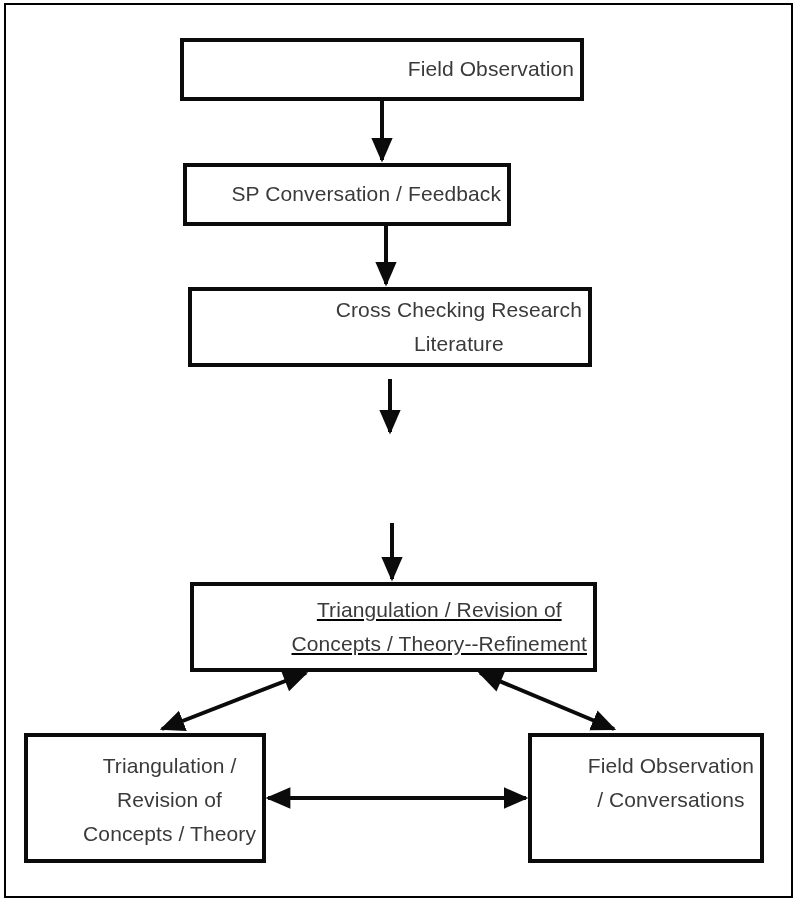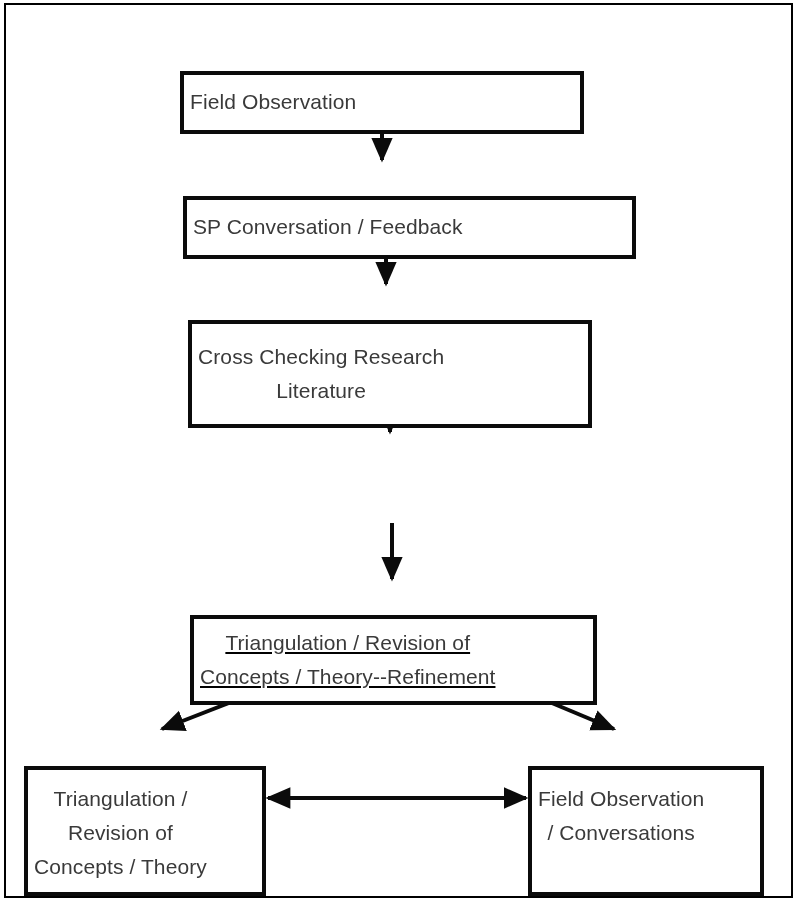--- a/index.html
+++ b/index.html
@@ -37,42 +37,41 @@
     height: 908px;
     pointer-events: none;
   }
   .flow-box {
     position: absolute;
     box-sizing: border-box;
     background: #ffffff;
     border: 4px solid #0b0b0b;
     display: flex;
     align-items: center;
-    justify-content: flex-start;
+    justify-content: flex-end;
     text-align: center;
-    margin-top: 33px;
   }
   .flow-box .box-label {
     color: #3a3a3a;
     font-size: 21px;
     line-height: 1.62;
     letter-spacing: 0.1px;
     white-space: pre-line;
     padding: 0 6px;
   }
   
   .flow-box.text-top {
     align-items: flex-start;
   }
   .flow-box.text-top .box-label {
     padding-top: 12px;
   }
   #box-field-observation   { left: 180px; top: 38px;  width: 404px; height: 63px; }
-  #box-sp-conversation     { left: 183px; top: 163px; width: 453px; height: 63px; }
-  #box-cross-checking      { left: 188px; top: 287px; width: 404px; height: 108px; }
+  #box-sp-conversation     { left: 183px; top: 163px; width: 328px; height: 63px; }
+  #box-cross-checking      { left: 188px; top: 287px; width: 404px; height: 80px; }
   #box-conceptual-dev      { left: 190px; top: 435px; width: 404px; height: 88px; }
   #box-triangulation-main  { left: 190px; top: 582px; width: 407px; height: 90px; text-decoration: underline; }
   #box-triangulation-sub   { left: 24px;  top: 733px; width: 242px; height: 130px; }
   #box-field-conversations { left: 528px; top: 733px; width: 236px; height: 130px; }
 </style>
 </head>
 <body>
 
 <div id="diagram-root">
 

